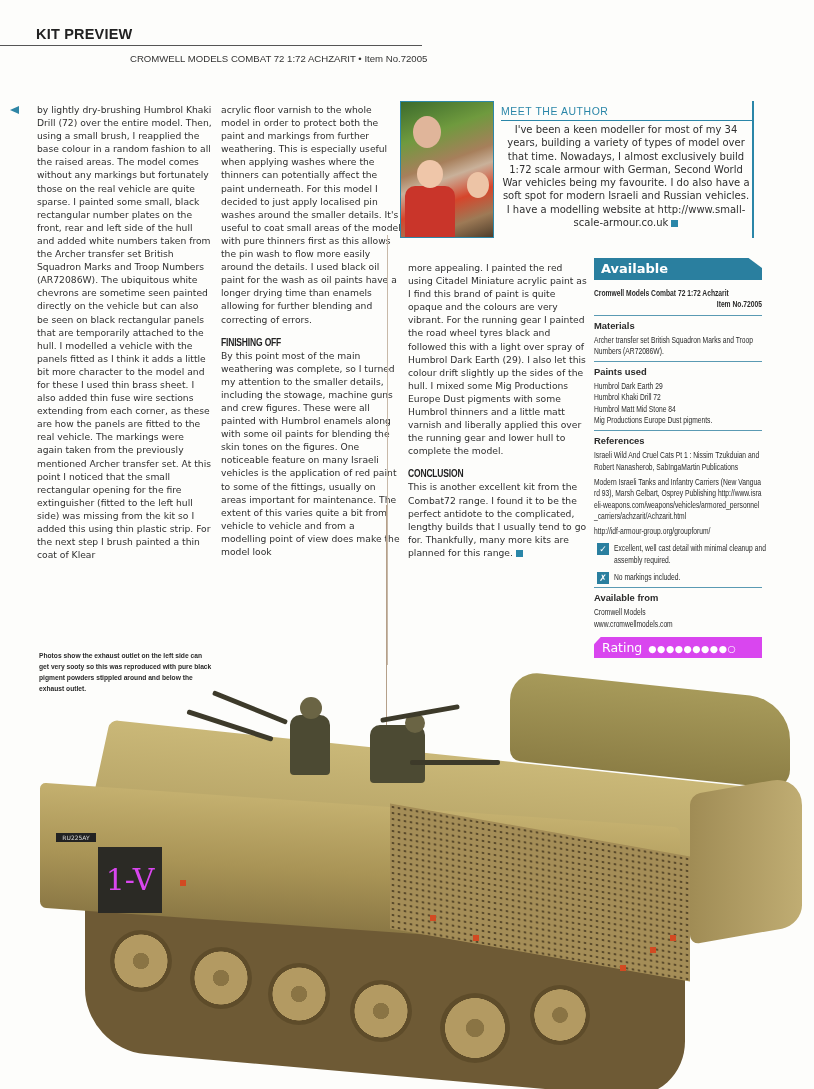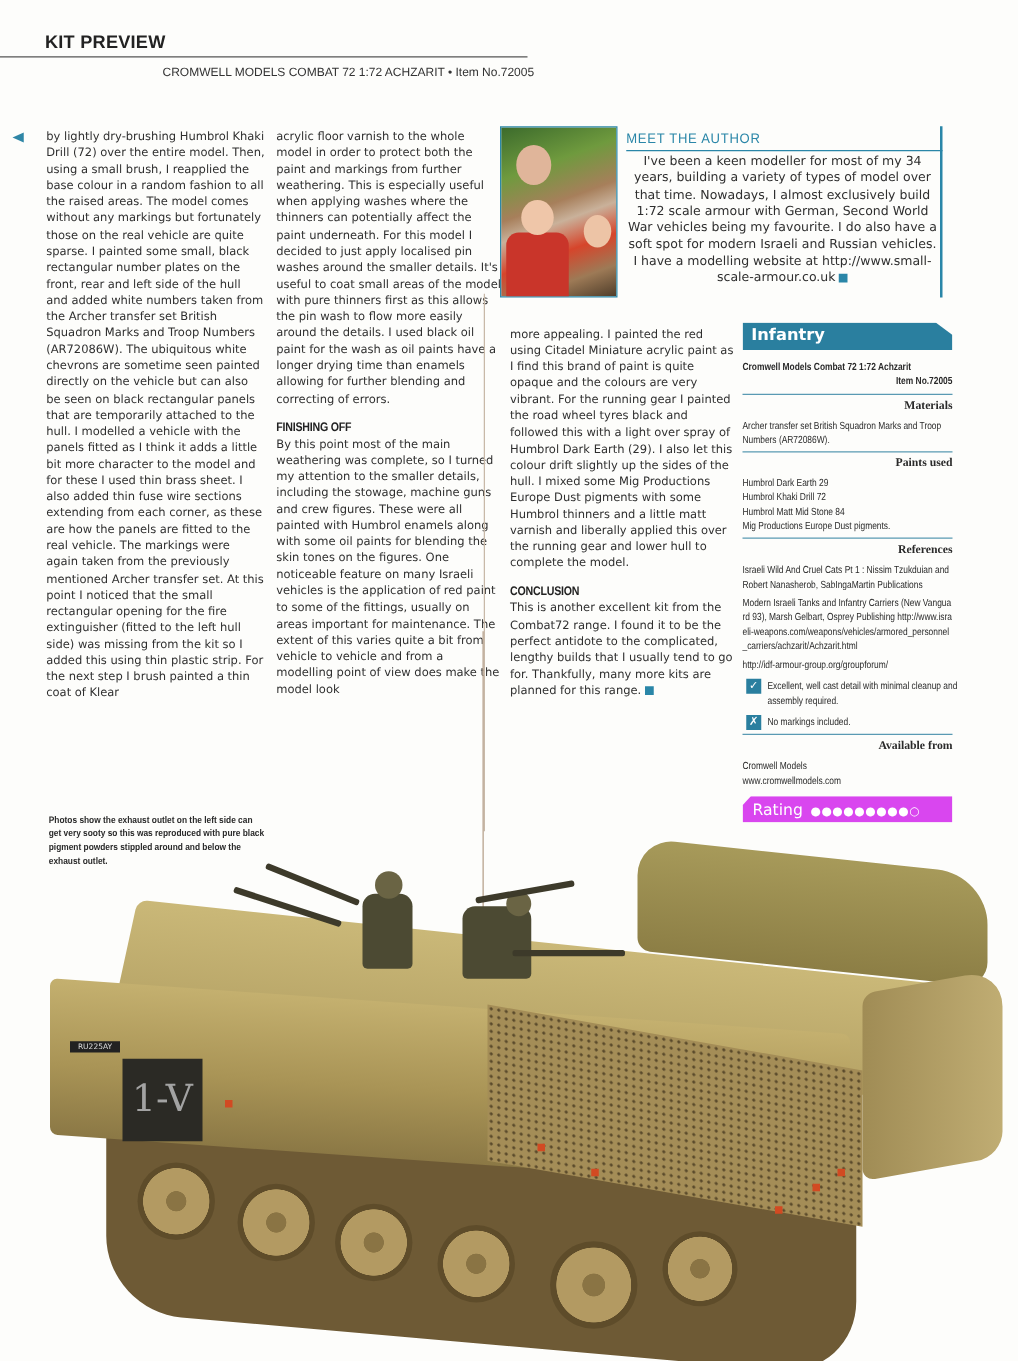--- a/index.html
+++ b/index.html
@@ -33,40 +33,40 @@
   .author .vrule { position: absolute; left: 352px; top: 0; width: 1.5px; height: 137px; background: #2a86a8; }
   .author .text { position: absolute; left: 101px; top: 22px; width: 250px; font-size: 10px; line-height: 13.3px; color: #2f2f2f; }
 
   .spec { position: absolute; left: 594px; top: 258px; width: 168px; font-family: "Liberation Sans", sans-serif; }
   .spec .head { position: relative; height: 22px; background: #2a7f9f; color: #fff; font-family: "DejaVu Sans", sans-serif; font-weight: bold; font-size: 13px; line-height: 22px; padding-left: 7px;
     clip-path: polygon(0 0, 92% 0, 100% 45%, 100% 100%, 0 100%); }
   .spec .sm { font-size: 8.2px; line-height: 11.3px; color: #2a2a2a; transform: scaleX(0.82); transform-origin: left; width: 122%; }
   .spec .prod { margin-top: 8px; font-weight: bold; }
   .spec .item { text-align: right; font-weight: bold; transform-origin: right; width: 122%; margin-left: -22%; }
   .spec .sep { height: 1px; background: #5a9ab3; margin: 4px 0 3px 0; }
-  .spec .lbl { font-family: Liberation Serif, serif; font-weight: bold; font-size: 9.4px; color: #2a2a2a; line-height: 13px; margin-bottom: 3px; text-align: right; }
+  .spec .lbl { font-family: Liberation Sans, sans-serif; font-weight: bold; font-size: 9.4px; color: #2a2a2a; line-height: 13px; margin-bottom: 3px; }
   .spec .ref { margin-bottom: 4px; }
   .spec .verdict { position: relative; padding-left: 20px; margin-top: 6px; }
   .spec .vbox { position: absolute; left: 3px; top: 0; width: 12px; height: 12px; background: #2a7f9f; color: #fff; font-size: 9px; line-height: 12px; text-align: center; font-family: "DejaVu Sans", sans-serif; font-weight: bold; }
   .spec .rating { position: relative; margin-top: 7px; height: 21px; background: #d946ef; color: #fff; font-family: "DejaVu Sans", sans-serif; font-size: 12.5px; line-height: 21px; padding-left: 8px;
     clip-path: polygon(4% 0, 100% 0, 100% 100%, 0 100%, 0 35%); white-space: nowrap; }
   .spec .rating .dots { font-size: 9.5px; letter-spacing: 0.5px; margin-left: 6px; }
 
   .caption { position: absolute; left: 39px; top: 650px; width: 175px; font-family: "Liberation Sans", sans-serif; font-weight: bold; font-size: 7.6px; line-height: 11px; color: #2a2a2a; transform: scaleX(0.88); transform-origin: left; width: 198px; }
 
   .vehicle { position: absolute; left: 0; top: 685px; width: 814px; height: 404px; }
   .vehicle .antenna { position: absolute; left: 386px; top: -180px; width: 1px; height: 240px; background: #b5a08a; }
   .v-track { position: absolute; left: 85px; top: 195px; width: 600px; height: 195px; background: #6e5a35; border-radius: 30px 20px 60px 60px; transform: skewY(5deg); }
   .v-hull { position: absolute; left: 40px; top: 120px; width: 640px; height: 125px; background: linear-gradient(180deg, #c4b06f 0%, #a99456 55%, #8b7845 100%); transform: skewY(4deg); border-radius: 6px; }
   .v-mesh { position: absolute; left: 390px; top: 145px; width: 300px; height: 125px; background-color: #a48d57;
     background-image: radial-gradient(circle, #5a4a2b 1.1px, transparent 1.3px); background-size: 6px 6px; transform: skewY(10deg); }
   .v-top { position: absolute; left: 100px; top: 70px; width: 690px; height: 95px; background: linear-gradient(180deg, #cab878 0%, #b5a265 100%); transform: skewY(6deg) skewX(-12deg); border-radius: 8px; }
   .v-stowage { position: absolute; left: 510px; top: 0px; width: 280px; height: 90px; background: linear-gradient(180deg, #a79a5a, #8c7e45); border-radius: 30px 40px 20px 10px; transform: skewY(6deg); }
   .v-rear { position: absolute; left: 690px; top: 100px; width: 112px; height: 150px; background: linear-gradient(90deg, #a08c55, #c0ad73); border-radius: 10px 30px 20px 10px; transform: skewY(-10deg); }
-  .v-plate { position: absolute; left: 98px; top: 162px; width: 64px; height: 66px; background: #2b2a25; color: #a3a3a3; font-family: "DejaVu Serif", serif; font-size: 30px; line-height: 66px; text-align: center; }
+  .v-plate { position: absolute; left: 98px; top: 162px; width: 64px; height: 66px; background: #2b2a25; color: #d946ef; font-family: "DejaVu Serif", serif; font-size: 30px; line-height: 66px; text-align: center; }
   .v-number { position: absolute; left: 56px; top: 148px; width: 40px; height: 9px; background: #222; color: #ddd; font-size: 6px; line-height: 9px; text-align: center; }
   .v-wheel { position: absolute; width: 62px; height: 62px; border-radius: 50%; background: radial-gradient(circle, #8a7444 0 18%, #b39a62 19% 60%, #5e4c2a 61% 100%); }
   .v-fig { position: absolute; background: #4c4a33; border-radius: 10px 10px 4px 4px; }
   .v-head { position: absolute; border-radius: 50%; background: #6a6444; }
   .v-gun { position: absolute; height: 5px; background: #3d3a2a; border-radius: 2px; }
   .v-red { position: absolute; width: 6px; height: 6px; background: #d24a22; }
 </style>
 </head>
 <body>
 
@@ -101,21 +101,21 @@
       <div class="face2"></div>
       <div class="face3"></div>
   </div>
   <div class="title">MEET THE AUTHOR</div>
   <div class="rule"></div>
   <div class="vrule"></div>
   <div class="text"><span>I've been a keen modeller for most of my 34 years, building a variety of types of model over that time. Nowadays, I almost exclusively build 1:72 scale armour with German, Second World War vehicles being my favourite. I do also have a soft spot for modern Israeli and Russian vehicles. I have a modelling website at http://www.small-scale-armour.co.uk</span><span class="endsq"></span></div>
 </div>
 
 <div class="spec">
-  <div class="head">Infantry</div>
+  <div class="head">Available</div>
   <div class="sm prod">Cromwell Models Combat 72 1:72 Achzarit</div>
   <div class="sm item">Item No.72005</div>
   <div class="sep"></div>
 
   <div class="lbl">Materials</div>
   <div class="sm">Archer transfer set British Squadron Marks and Troop Numbers (AR72086W).</div>
   <div class="sep"></div>
 
   <div class="lbl">Paints used</div>
   <div class="sm">Humbrol Dark Earth 29</div>

